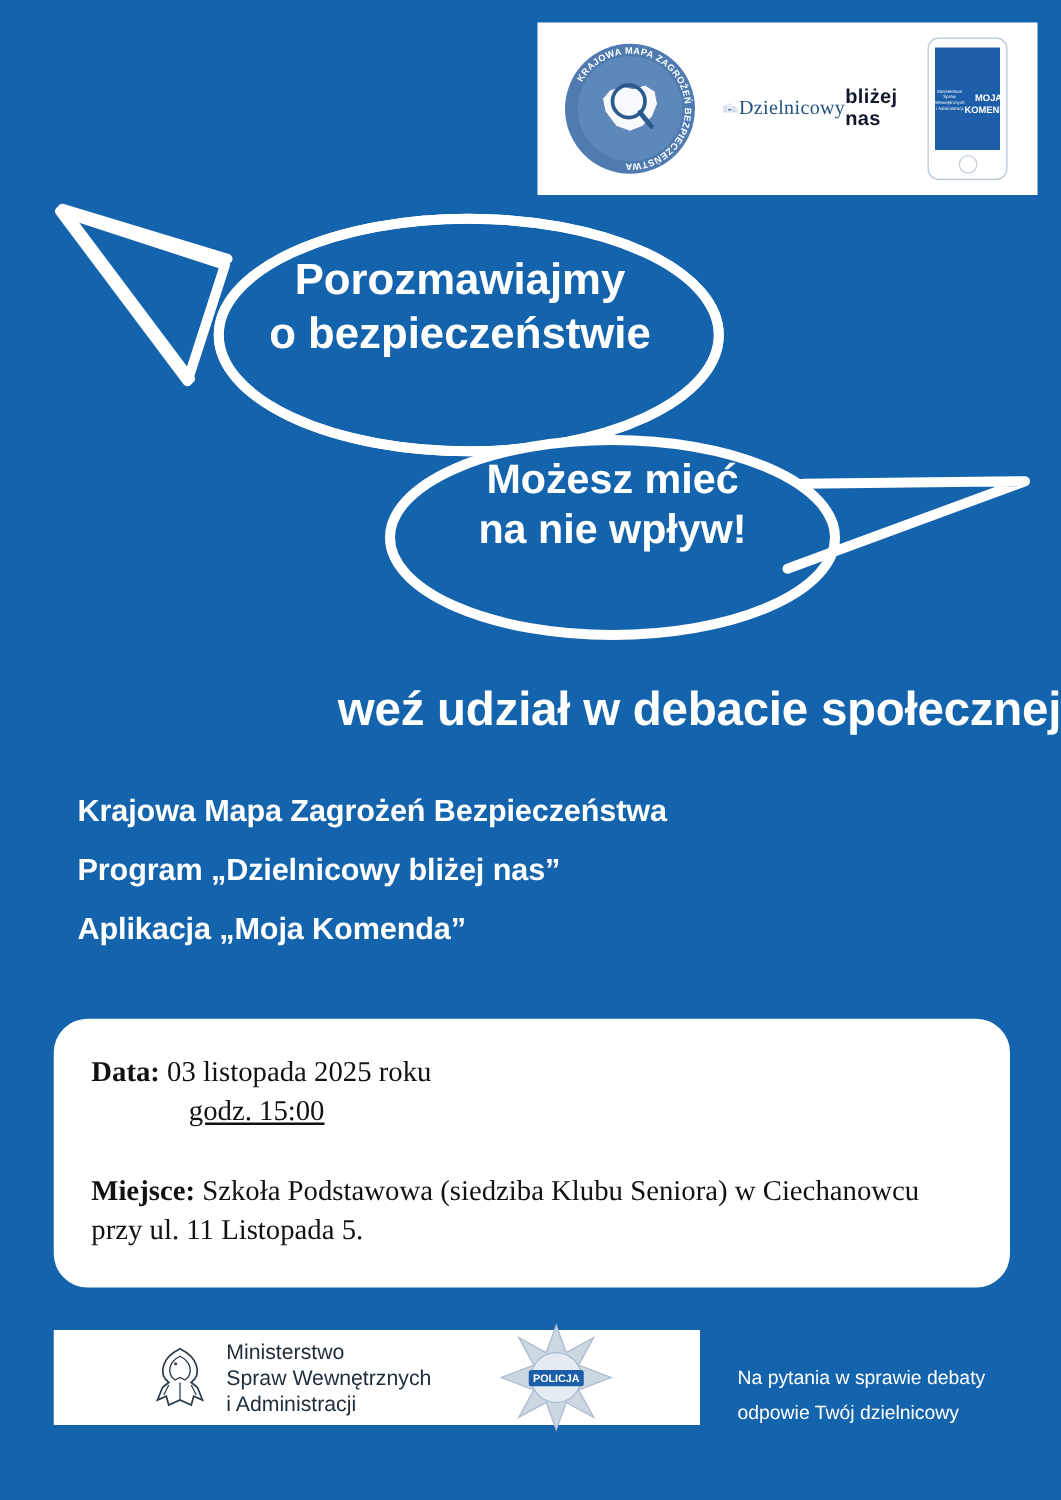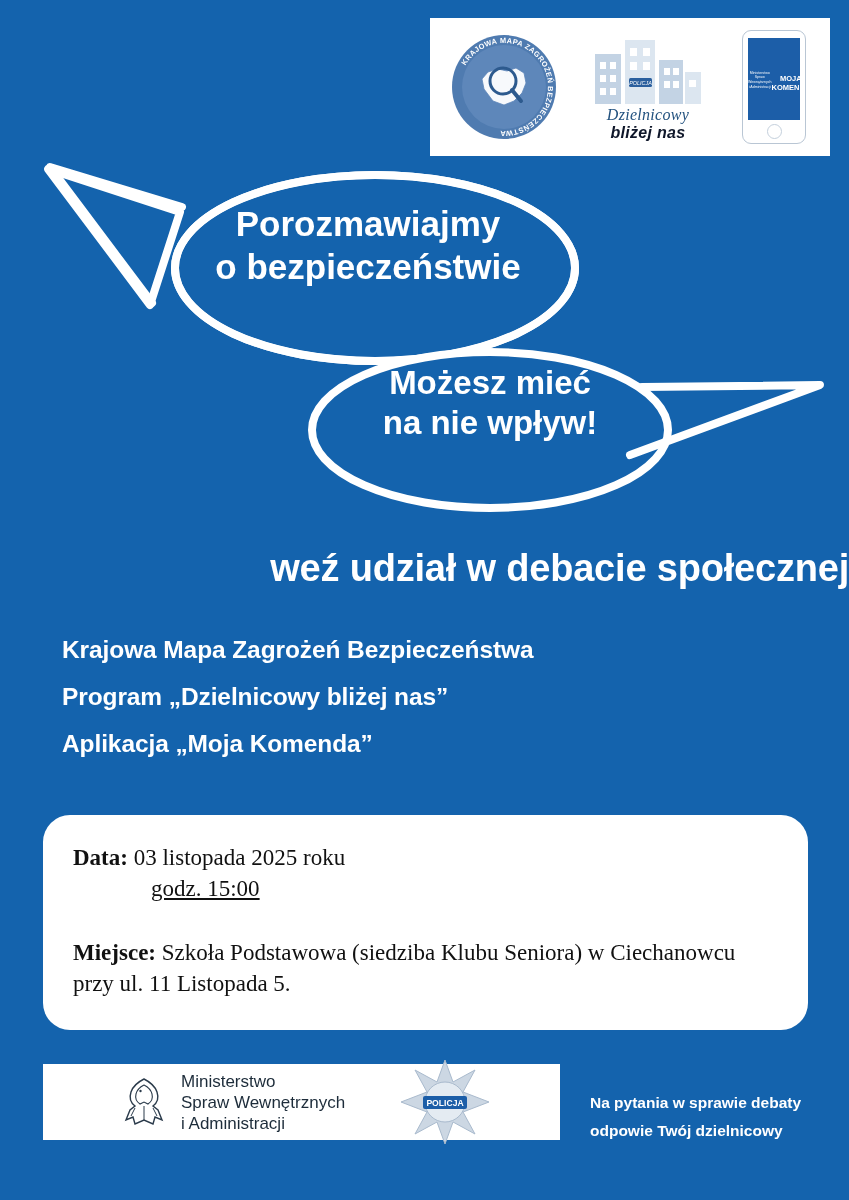--- a/index.html
+++ b/index.html
@@ -26,21 +26,21 @@
     display: flex;
     align-items: center;
   }
   .top-banner .slot {
     height: 100%;
     display: flex;
     align-items: center;
     justify-content: center;
   }
   .slot-kmzb { width: 148px; }
-  .slot-dzielnicowy { width: 140px; flex-direction: column; font-style: italic; }
+  .slot-dzielnicowy { width: 140px; flex-direction: row; }
   .slot-komenda { width: 112px; }
 
   
   .kmzb-circle {
     width: 104px;
     height: 104px;
     border-radius: 50%;
     background: #4f7bb0;
     position: relative;
     display: flex;
@@ -248,21 +248,21 @@
     height: 88px;
     position: relative;
   }
   .footer-note {
     position: absolute;
     left: 590px;
     top: 1089px;
     width: 250px;
     color: #ffffff;
     font-size: 15.5px;
-    font-weight: bold;
+    font-weight: normal;
     line-height: 28px;
   }
 </style>
 </head>
 <body>
 
 <div class="top-banner">
 
   <div class="slot slot-kmzb">
     <div class="kmzb-circle">

